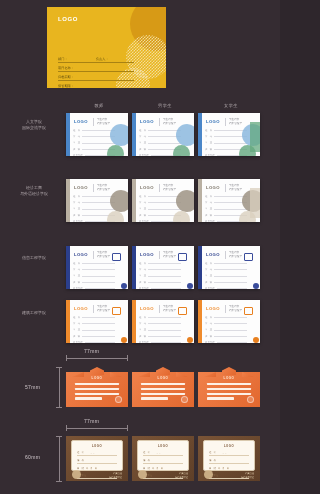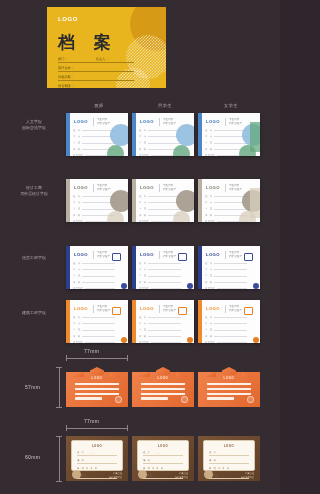--- a/index.html
+++ b/index.html
@@ -160,21 +160,20 @@
   }
 </style>
 </head>
 <body>
 
 <div id="hero">
   <div class="deco-circle"></div>
   <div class="deco-dots"></div>
   <div class="deco-dots2"></div>
   <div class="logo">LOGO</div>
-  <div class="big-title">档 案</div>
   <div class="form">
     <div class="fline">
       <span class="lab">部门：</span>
       <span class="seg"></span>
       <span class="lab2">负责人：</span>
       <span class="seg"></span>
     </div>
     <div class="fline">
       <span class="lab">项目名称：</span>
       <span class="seg"></span>

